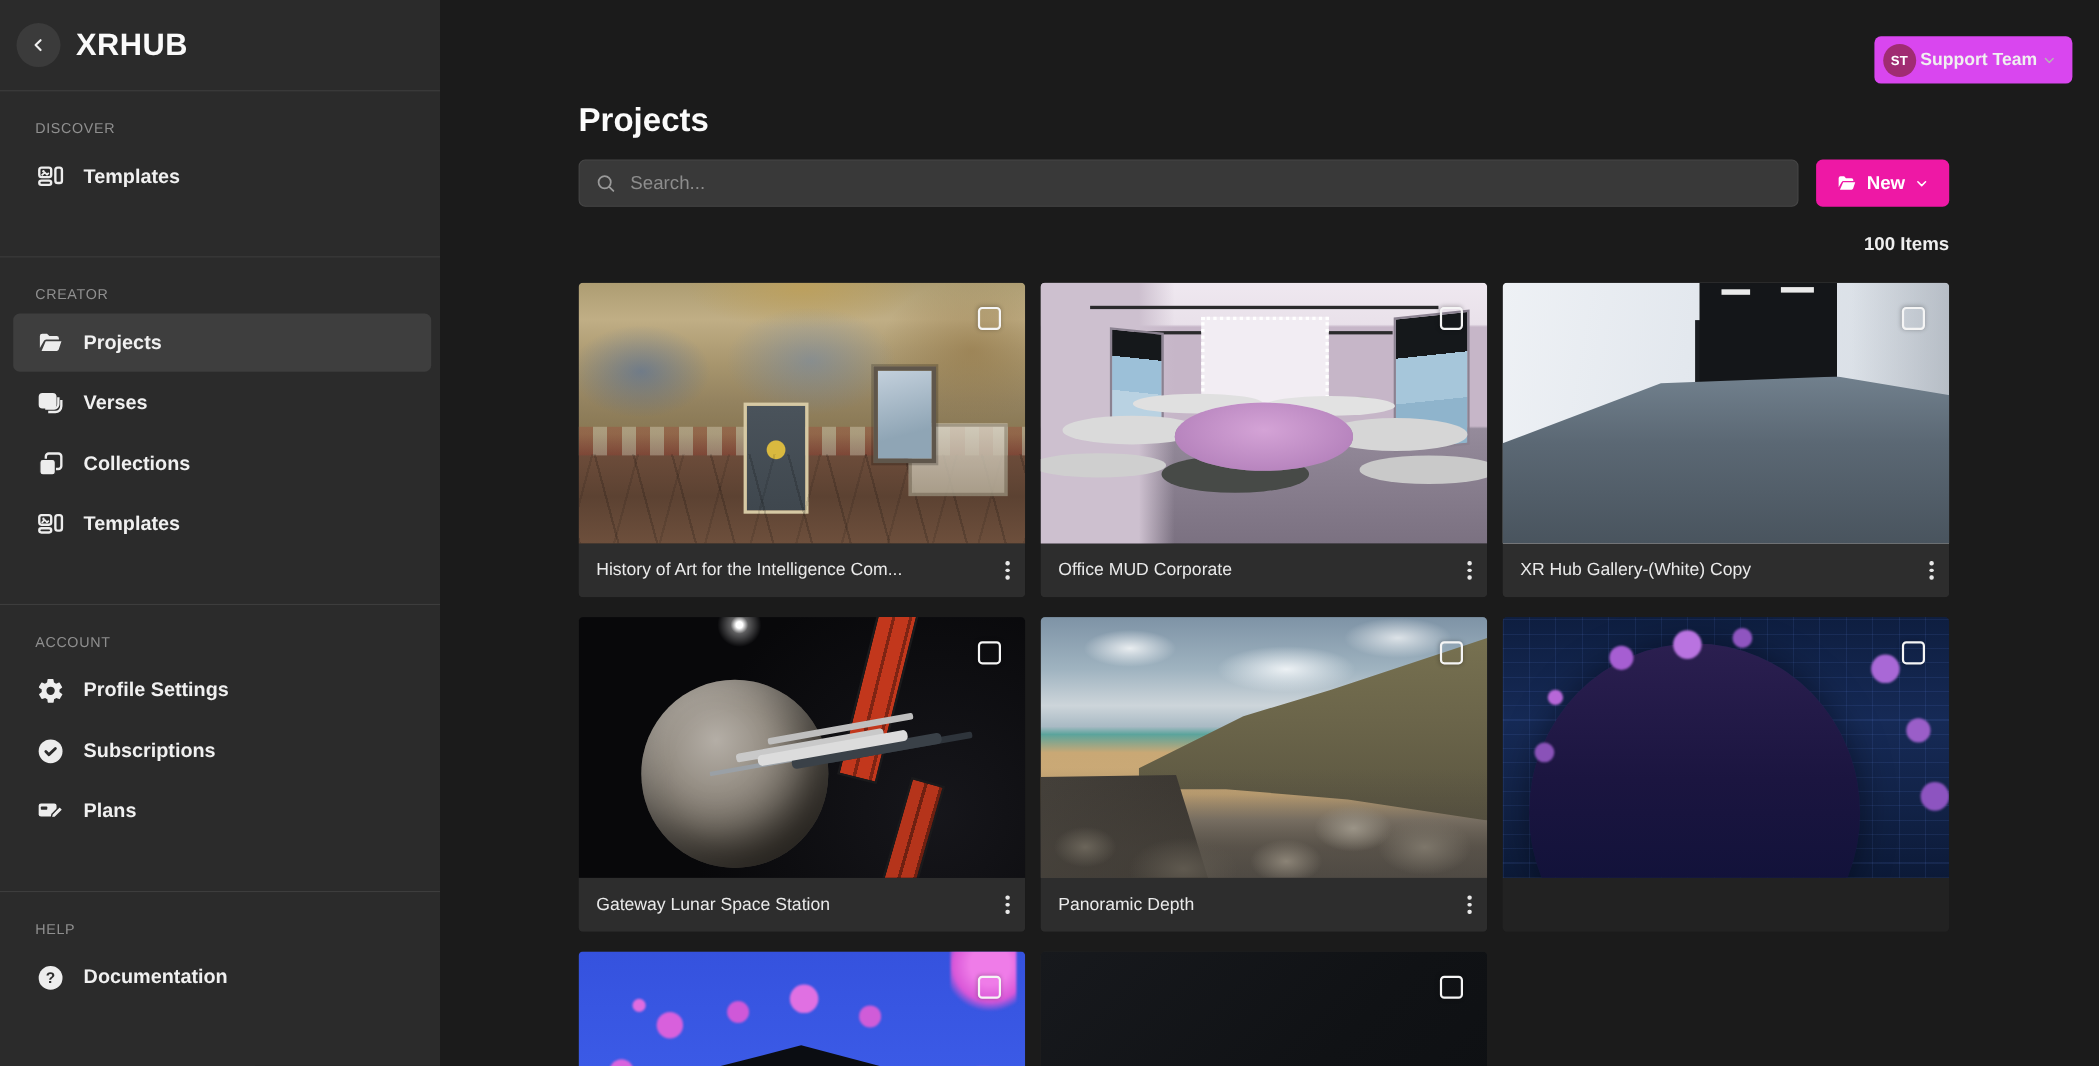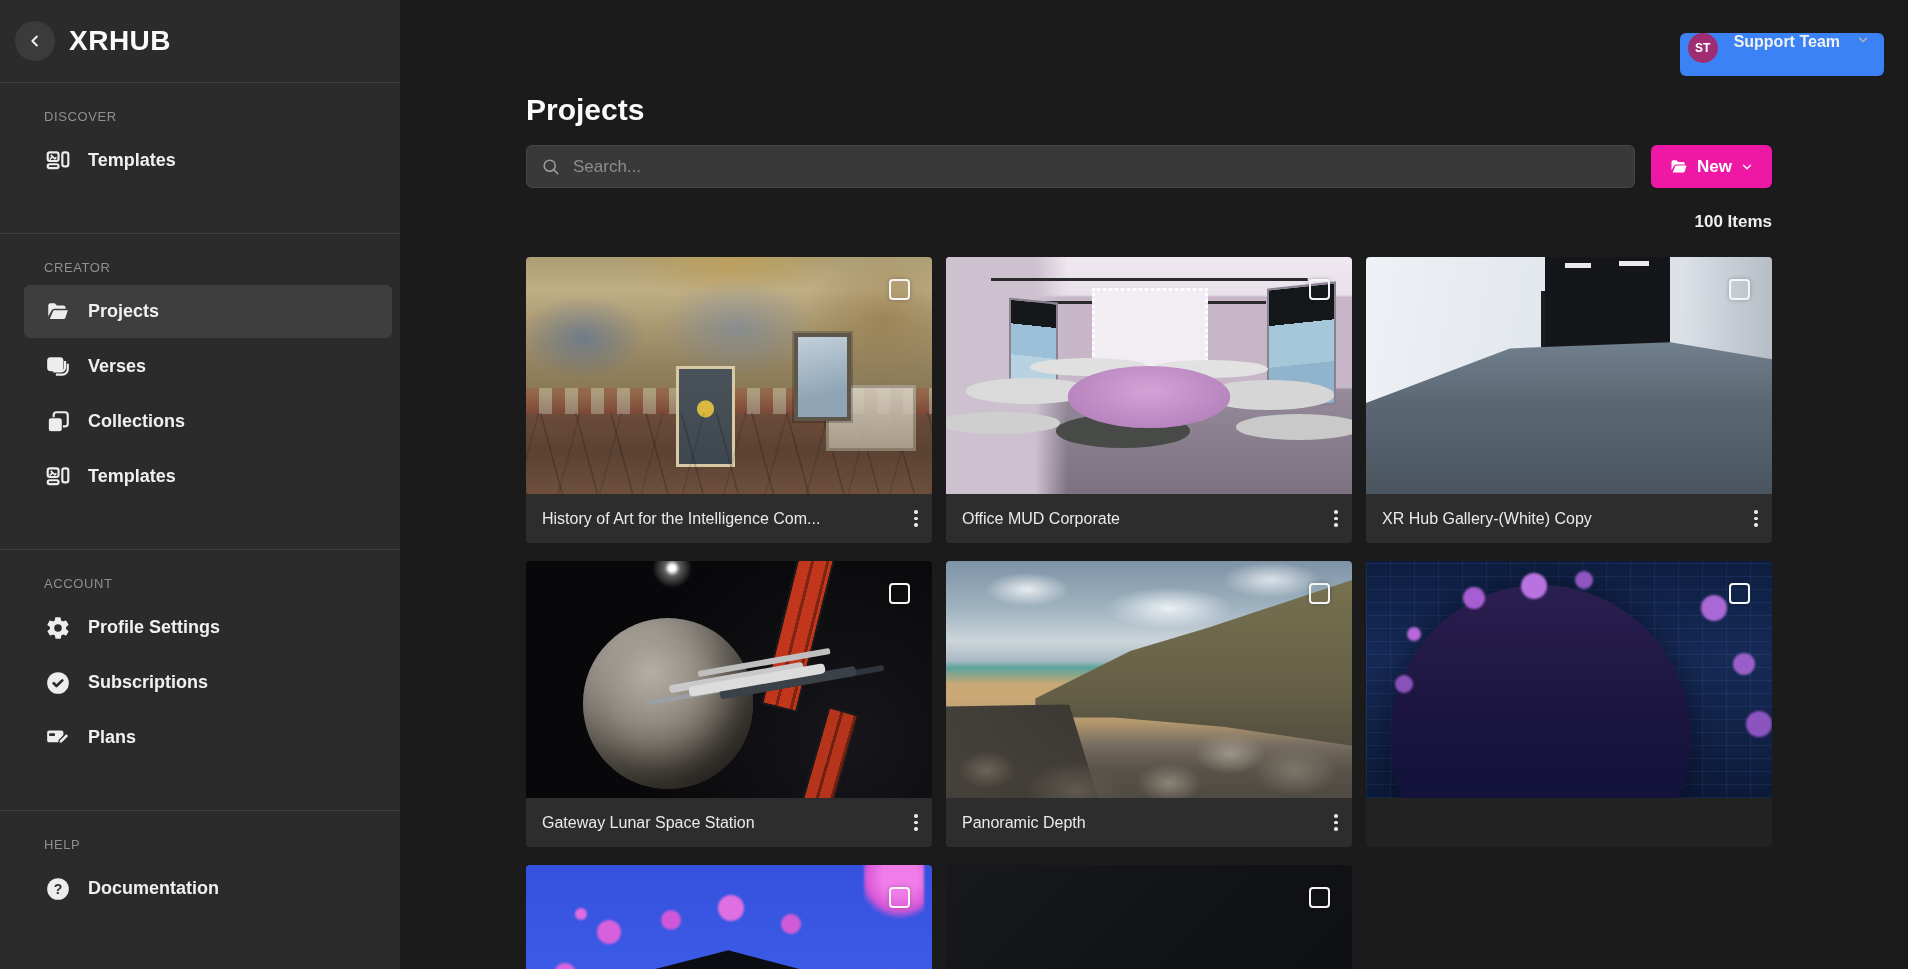--- a/index.html
+++ b/index.html
@@ -16,33 +16,33 @@
   html,body{margin:0;padding:0;width:1908px;height:969px;overflow:hidden;
     font-family:"Liberation Sans","DejaVu Sans",sans-serif;background:var(--page-bg);color:var(--txt);}
   .app{display:flex;width:1908px;height:969px;}
 
   
   .sidebar{width:400px;height:100%;background:var(--sidebar-bg);flex:0 0 400px;overflow:hidden;}
   .sidebar-header{height:83px;display:flex;align-items:center;padding-left:15px;gap:14px;border-bottom:1px solid var(--divider);}
   .back-btn{width:40px;height:40px;border-radius:50%;background:#3b3b3b;border:none;display:flex;align-items:center;justify-content:center;cursor:pointer;padding:0;}
   .back-btn svg{width:18px;height:18px;stroke:#efefef;fill:none;stroke-width:2.6;stroke-linecap:round;stroke-linejoin:round;}
   .brand{font-size:28px;font-weight:800;letter-spacing:.5px;color:#fafafa;}
-  .nav-section{border-bottom:1px solid var(--divider);padding:18px 0 44px 16px;}
+  .nav-section{border-bottom:1px solid var(--divider);padding:18px 0 44px 4px;}
   .nav-section:first-child{border-top:none;}
   .nav-section:last-child{border-bottom:none;}
   .section-label{font-size:13px;color:var(--muted);letter-spacing:.6px;margin:8px 0 10px 28px;}
   .nav-item{display:flex;align-items:center;height:53px;margin:2px 8px;padding-left:21px;gap:17px;border-radius:6px;cursor:pointer;}
   .nav-item.active{background:#3e3e3e;}
   .nav-icon{width:26px;height:26px;display:inline-flex;}
   .nav-icon svg{width:26px;height:26px;}
   .nav-label{font-size:18px;font-weight:600;color:#f0f0f0;}
 
   
   .main{flex:1;position:relative;height:100%;overflow:hidden;}
-  .user-chip{position:absolute;top:33px;right:24px;height:43px;background:#3b82f6;border-radius:6px;display:flex;align-items:flex-start;gap:16px;padding:0 14px 0 8px;cursor:pointer;}
+  .user-chip{position:absolute;top:33px;right:24px;height:43px;background:#d946ef;border-radius:6px;display:flex;align-items:center;gap:4px;padding:0 14px 0 8px;cursor:pointer;}
   .avatar{width:30px;height:30px;border-radius:50%;background:var(--avatar);display:flex;align-items:center;justify-content:center;font-size:12px;font-weight:700;color:#fff;}
   .user-name{font-size:16px;font-weight:700;color:#f0f0f0;}
   .chev{width:14px;height:14px;display:inline-flex;}
   .chev svg{width:14px;height:14px;stroke:#b5b5b5;fill:none;stroke-width:2.4;stroke-linecap:round;stroke-linejoin:round;}
 
   .content{margin:0 136px 0 126px;padding-top:92px;}
   h1.page-title{margin:0;font-size:30px;line-height:36px;font-weight:700;color:#fbfbfb;}
   .toolbar{display:flex;margin-top:17px;gap:16px;}
   .search-box{flex:1;height:43px;background:#393939;border:1px solid #464646;border-radius:6px;display:flex;align-items:center;padding:0 14px;gap:11px;}
   .search-box svg{width:19px;height:19px;flex:0 0 19px;}

